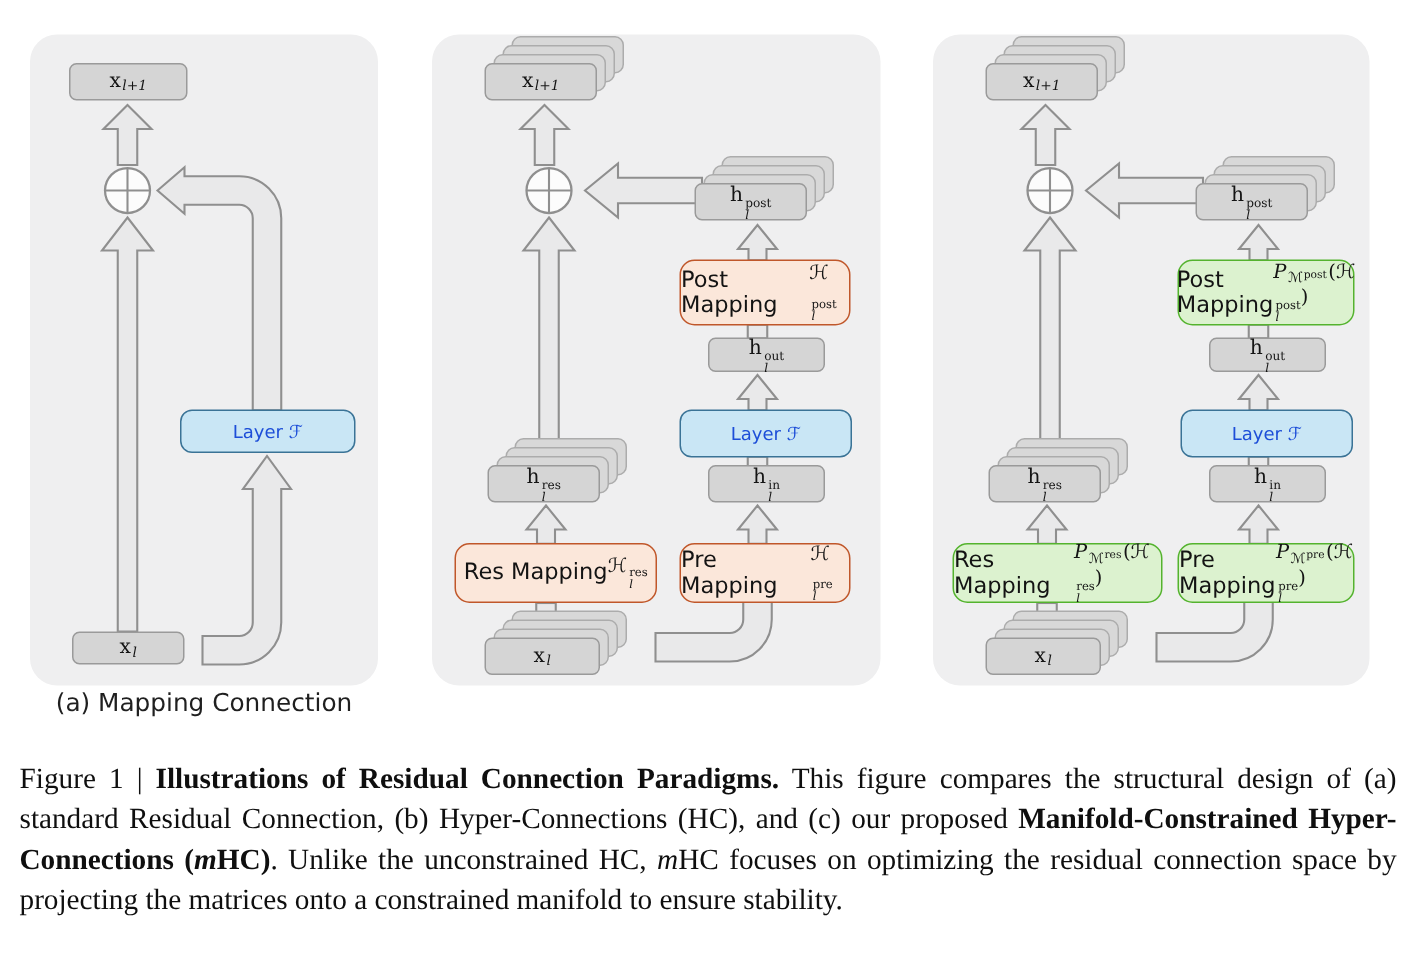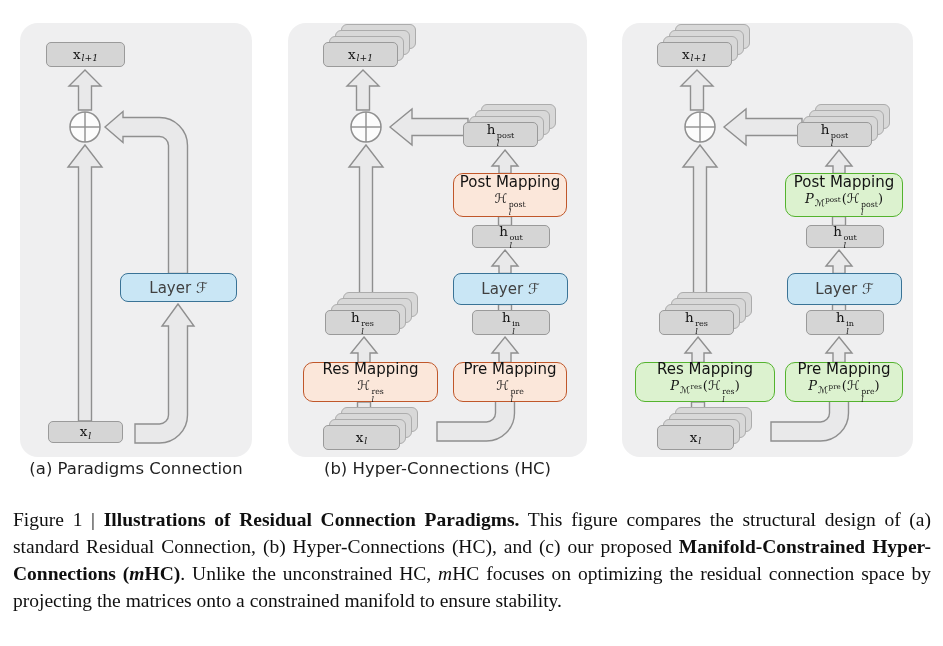--- a/index.html
+++ b/index.html
@@ -10,22 +10,22 @@
   .wire{fill:var(--arrow_fill,#e9e9ea);stroke:var(--arrow_stroke,#8f8f8f);stroke-width:1.4;}
   .pluscirc{fill:var(--plus_fill,#fcfcfc);stroke:var(--arrow_stroke,#8f8f8f);stroke-width:1.5;}
   .plusline{stroke:var(--arrow_stroke,#8f8f8f);stroke-width:1.4;}
   .gbox{position:absolute;background:var(--box_gray_fill,#d5d5d5);border:1.4px solid var(--box_gray_border,#9a9a9a);
         border-radius:5px;display:flex;align-items:center;justify-content:center;
         font-family:"DejaVu Serif",serif;font-size:13.5px;color:#141414;box-sizing:border-box;}
   .card{position:absolute;background:var(--card_fill,#d8d8d8);border:1.4px solid var(--card_border,#acacac);
         border-radius:6px;box-sizing:border-box;}
   .layerbox{position:absolute;background:var(--blue_fill,#c9e6f5);border:1.8px solid var(--blue_border,#3a7396);
         border-radius:8px;display:flex;align-items:center;justify-content:center;
-        font-size:15px;color:#404040;box-sizing:border-box;}
-  .mapbox{position:absolute;border-radius:10px;display:flex;flex-direction:column;align-items:center;
+        font-size:12px;color:#1d4ed8;box-sizing:border-box;}
+  .mapbox{position:absolute;border-radius:10px;display:flex;flex-direction:row;align-items:center;
         justify-content:center;box-sizing:border-box;line-height:1.15;}
   .mapbox.orange{background:var(--orange_fill,#fbe7da);border:1.8px solid var(--orange_border,#c0572a);}
   .mapbox.green{background:var(--green_fill,#dcf2cf);border:1.8px solid var(--green_border,#54b32e);}
   .map-title{font-size:15px;color:#131313;}
   .map-math{font-family:"DejaVu Serif",serif;font-size:13px;color:#141414;margin-top:1px;}
   .plabel{position:absolute;text-align:center;font-size:16.5px;color:#1f1f1f;}
   .caption{position:absolute;font-family:"Liberation Serif",serif;font-size:19.5px;line-height:1.385;
         color:#0f0f0f;text-align:justify;margin:0;}
   
   .k-b{font-weight:bold;}
@@ -246,18 +246,17 @@
     </div>
     <div class="mapbox green" style="left:163px;top:339px;width:118px;height:40px;">
       <div class="map-title">Pre Mapping</div>
       <div class="map-math"><span class="k-calP">P</span><span class="k-msub">ℳ</span><span class="k-msup">pre</span><span>(</span><span class="k-cal">ℋ</span><span class="ss">
             <span class="ss-t">pre</span>
             <span class="ss-b">l</span>
           </span><span>)</span></div>
     </div>
   </div>
 
-  <div class="plabel" style="left:20px;top:459px;width:232px;"><span>(a) Paradigms Connection</span></div>
-  <div class="plabel" style="left:288px;top:459px;width:299px;"><span>(b) Hyper-Connections (HC)</span></div>
+  <div class="plabel" style="left:20px;top:459px;width:232px;"><span>(a) Mapping Connection</span></div>
 
   <p class="caption" style="left:13px;top:506px;width:918px;"><span>Figure 1 | </span><span class="k-b">Illustrations of Residual Connection Paradigms.</span><span> This figure compares the structural design of (a) standard Residual Connection, (b) Hyper-Connections (HC), and (c) our proposed </span><span class="k-b">Manifold-Constrained Hyper-Connections (</span><span class="k-bi">m</span><span class="k-b">HC)</span><span>. Unlike the unconstrained HC, </span><span class="k-i">m</span><span>HC focuses on optimizing the residual connection space by projecting the matrices onto a constrained manifold to ensure stability.</span></p>
 
 </div>
 
 </body></html>

